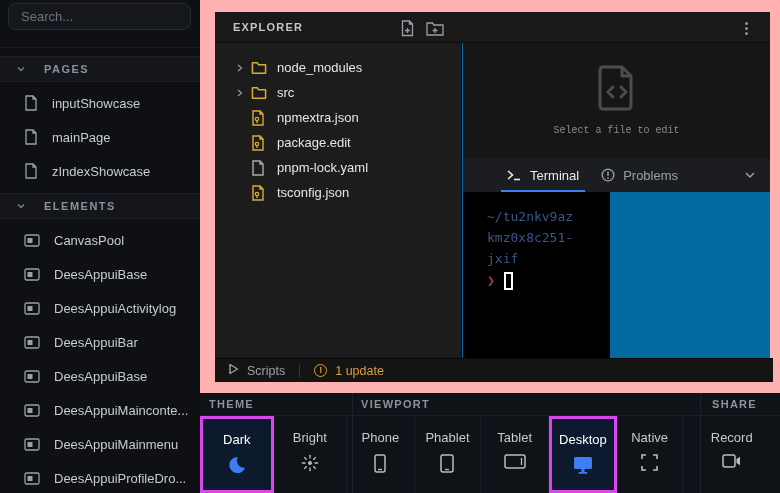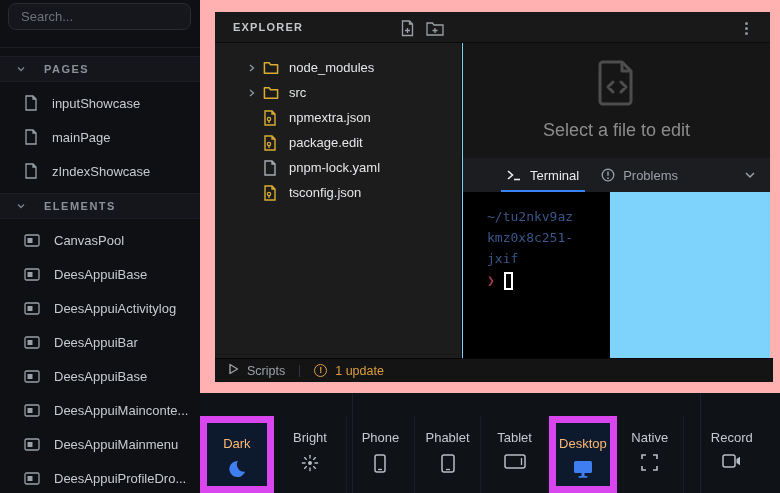--- a/index.html
+++ b/index.html
@@ -20,47 +20,47 @@
   .side-item { display:flex; align-items:center; gap:14px; height:34px; padding-left:24px;
     color:#c7cbd1; font-size:13px; cursor:pointer; }
   .side-item .ic { display:flex; color:#9aa0a8; }
   .pages-block { position:absolute; left:0; top:56px; width:200px; }
   .pages-items { padding:4px 0; }
   .elements-block { position:absolute; left:0; top:193px; width:200px; }
   .elements-items { padding:4px 0; }
 
   
   .pink-frame { position:absolute; left:200px; top:0; width:580px; height:393px; background:#ffb1b1; }
-  .ide { position:absolute; left:215px; top:12px; width:555px; height:370px; background:#7dd3fc; }
+  .ide { position:absolute; left:215px; top:12px; width:555px; height:370px; background:#0369a1; }
 
   .ide-header { position:absolute; left:0; top:0; width:555px; height:31px; background:#191919;
     border-bottom:1px solid #0c0c0c; }
   .explorer-title { position:absolute; left:18px; top:9px; color:#c3c7cc; font-size:11px; font-weight:bold; letter-spacing:1.2px; }
   .hdr-btn { position:absolute; top:6px; width:20px; height:20px; display:flex; align-items:center; justify-content:center;
     color:#9aa0a7; cursor:pointer; }
   .btn-newfile { left:182px; }
   .btn-newfolder { left:210px; }
   .kebab { position:absolute; right:16px; top:7px; width:16px; height:18px; display:flex; flex-direction:column;
     align-items:center; justify-content:center; gap:2px; cursor:pointer; }
   .kebab i { width:3px; height:3px; background:#8d9299; border-radius:50%; }
 
   .explorer { position:absolute; left:0; top:31px; width:247px; height:315px; background:#1c1c1c;
     border-right:1px solid #0b0b0b; padding-top:12px; }
-  .tree-row { display:flex; align-items:center; height:25px; padding-left:32px; color:#e4e6e9; font-size:13px; cursor:pointer; }
+  .tree-row { display:flex; align-items:center; height:25px; padding-left:20px; color:#e4e6e9; font-size:13px; cursor:pointer; }
   .tree-row .tchev { width:16px; display:flex; color:#8d9299; }
   .tree-row .ticon { width:16px; margin-left:16px; margin-right:10px; display:flex; }
   .tree-row.has-chev .ticon { margin-left:0; }
   .ticon.gold { color:#d9ad33; }
   .ticon.gray { color:#a7abb1; }
 
   .editor-col { position:absolute; left:248px; top:31px; width:307px; height:315px; }
   .empty-state { position:absolute; left:0; top:0; width:307px; height:115px; background:#161616;
     display:flex; flex-direction:column; align-items:center; justify-content:center; gap:10px; }
   .empty-state .big-ic { color:#4d4d4d; }
-  .empty-msg { color:#8c8c8c; font-size:18px; }
+  .empty-msg { color:#8c8c8c; font-size:10px;font-family:Liberation Mono, monospace; }
 
   .panel-tabbar { position:absolute; left:0; top:115px; width:307px; height:34px; background:#1b1d21;
     display:flex; align-items:center;padding-left:28px; }
   .ptab { display:flex; align-items:center; gap:8px; height:100%; padding:0 6px; margin-left:10px;
     font-size:13px; color:#9ba1a8; cursor:pointer; position:relative; }
   .ptab.active { color:#e9ebee; }
   .ptab.active::after { content:""; position:absolute; left:0; right:0; bottom:0; height:2px; background:#3b82f6; }
   .ptab .ticn { display:flex; }
   .tab-chev { position:absolute; right:14px; top:11px; color:#9ba1a8; cursor:pointer; display:flex; }
 
@@ -91,21 +91,21 @@
   .toolbar { position:absolute; left:200px; top:393px; width:580px; height:100px; background:#0f1217; }
   .tb-header { position:absolute; left:0; top:0; width:580px; height:23px; border-bottom:1px solid #1b202a; }
   .tb-label { position:absolute; top:5px; color:#8d939b; font-size:11px; font-weight:bold; letter-spacing:1.3px; }
   .tb-theme { left:9px; } .tb-viewport { left:161px; } .tb-share { left:512px; }
   .tb-vsep { position:absolute; top:0; width:1px; height:100px; background:#1b202a; }
   .tb-buttons { position:absolute; left:0; top:23px; width:580px; height:77px; display:flex; }
   .tb-btn { height:77px; border-right:1px solid #181d25; display:flex; flex-direction:column; align-items:center;
     padding-top:14px; gap:9px; color:#c6cad0; font-size:13px; cursor:pointer; }
   .tb-btn:last-child { border-right:none; }
   .tb-btn .bic { display:flex; color:#b9bdc4; }
-  .tb-btn.selected { background:#0d1a2e; border:7px solid #d946ef; color:#fdba74; padding-top:13px; }
+  .tb-btn.selected { background:#0d1a2e; border:3px solid #d946ef; color:#ffffff; padding-top:13px; }
   .tb-btn.selected .bic { color:#3f7ef0; }
   .w76 { width:76px; } .w70 { width:70px; } .w69 { width:69px; } .w80 { width:100px; }
 </style>
 </head>
 <body>
 
 <div class="stage">
 
   <div class="sidebar">
     <div class="search-wrap">
@@ -390,20 +390,25 @@
       </div>
       <span class="sb-sep"></span>
       <div class="sb-btn sb-update">
         <span class="circle-i">!</span>
         <span>1 update</span>
       </div>
     </div>
   </div>
 
   <div class="toolbar">
+    <div class="tb-header">
+      <span class="tb-label tb-theme">THEME</span>
+      <span class="tb-label tb-viewport">VIEWPORT</span>
+      <span class="tb-label tb-share">SHARE</span>
+    </div>
     <span class="tb-vsep" style="left:152px"></span>
     <span class="tb-vsep" style="left:500px"></span>
     <div class="tb-buttons">
 
       <div class="tb-btn w76 selected">
         <span>Dark</span>
         <span class="bic">
           <svg width="18" height="18" viewBox="0 0 20 20">
               <path d="M11 1 a9 9 0 1 0 8 12 a8 8 0 0 1 -8 -12 z" fill="currentColor"></path>
             </svg>

